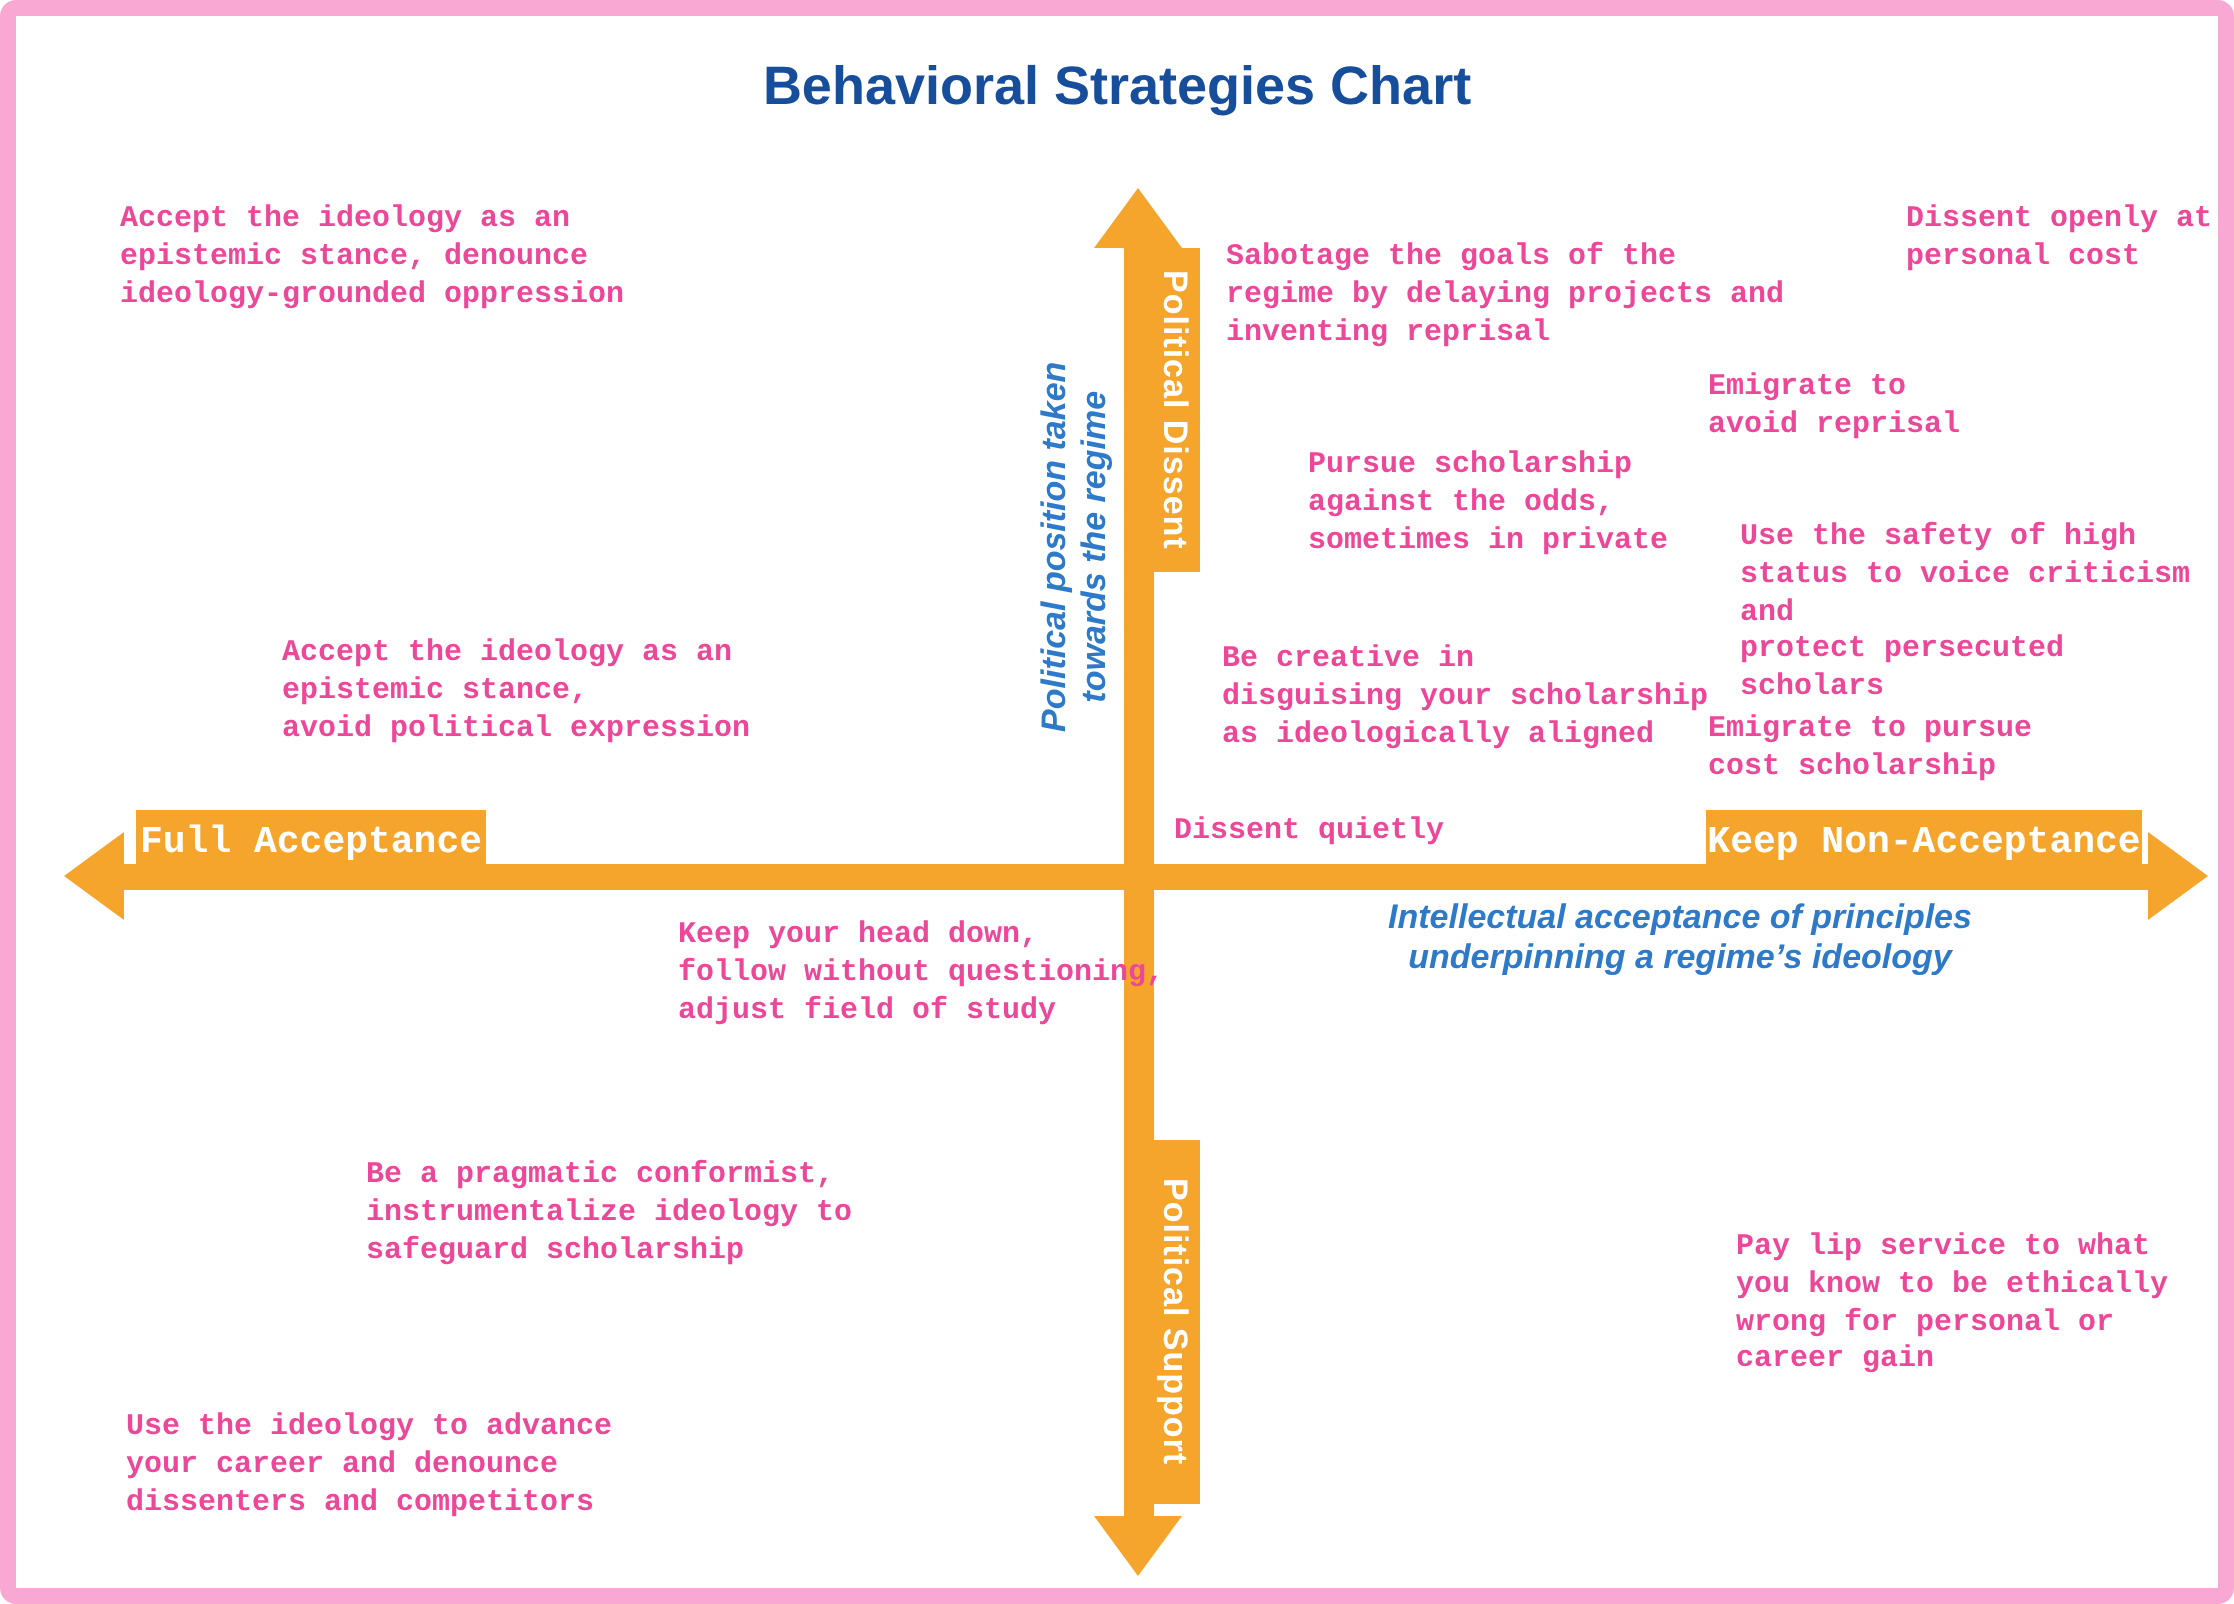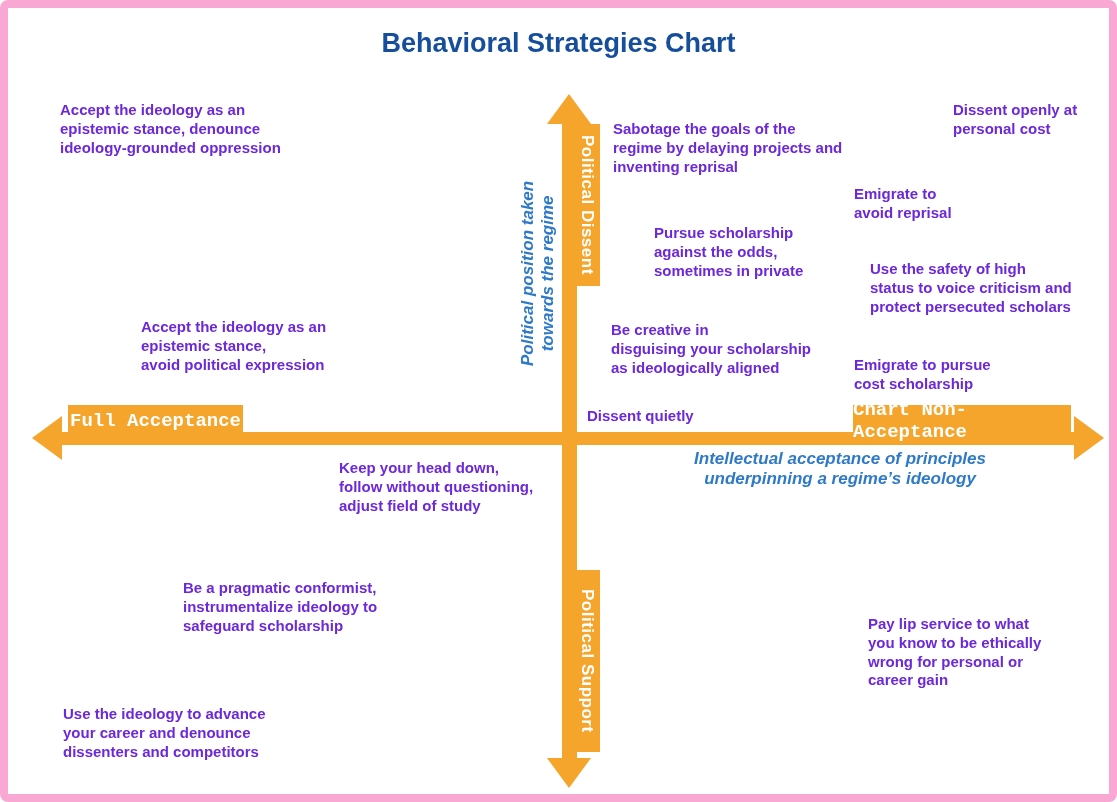--- a/index.html
+++ b/index.html
@@ -106,43 +106,44 @@
     width: 200px;
     transform: rotate(-90deg);
   }
   #h-caption {
     left: 662px; top: 441px;
     width: 340px;
   }
   
   .strategy {
     position: absolute;
-    color: #6d28d9;
+    color: #ec4899;
     font-size: 15px;
     font-weight: 700;
     line-height: 1.25;
     white-space: pre-line;
+    font-family: Liberation Mono, monospace;
   }
 </style>
 </head>
 <body>
 
 <div class="stage">
 
   <div class="title">Behavioral Strategies Chart</div>
 
   <div class="vshaft"></div>
   <div class="arrow-up"></div>
   <div class="arrow-down"></div>
   <div class="hshaft"></div>
   <div class="arrow-left"></div>
   <div class="arrow-right"></div>
 
   <div class="axis-box h" id="full-acceptance">Full Acceptance</div>
-  <div class="axis-box h" id="full-non-acceptance">Chart Non-Acceptance</div>
+  <div class="axis-box h" id="full-non-acceptance">Keep Non-Acceptance</div>
   <div class="axis-box v" id="political-dissent">Political Dissent</div>
   <div class="axis-box v" id="political-support">Political Support</div>
 
   <div class="axis-caption" id="v-caption">Political position taken
 towards the regime</div>
   <div class="axis-caption" id="h-caption">Intellectual acceptance of principles
 underpinning a regime’s ideology</div>
 
   <div class="strategy" style="left:52px;  top:93px;">Accept the ideology as an
 epistemic stance, denounce

